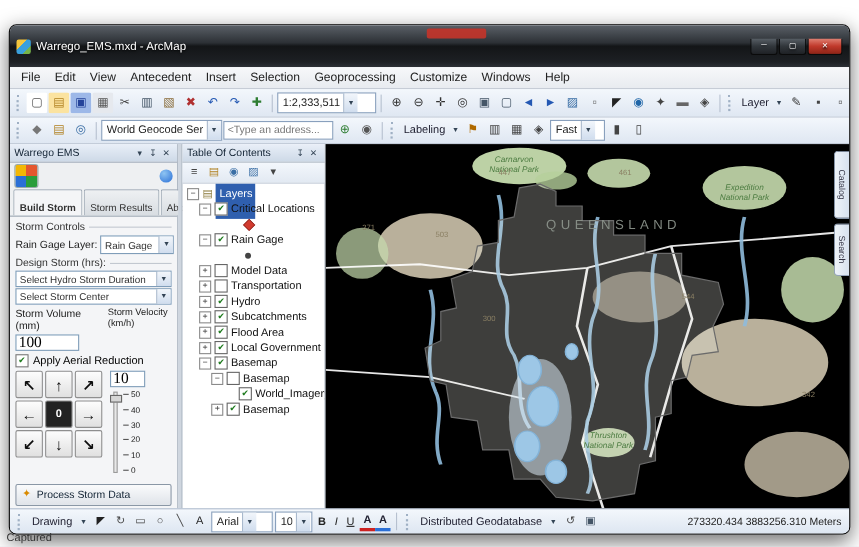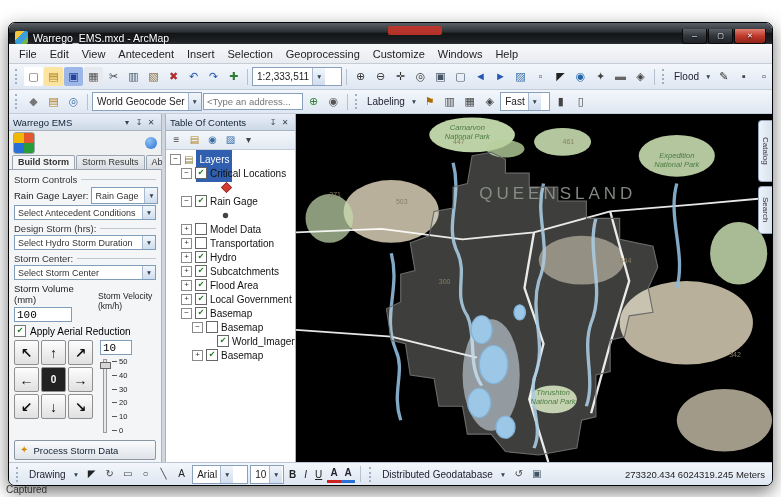--- a/index.html
+++ b/index.html
@@ -4,21 +4,21 @@
 <style>
   html,body{margin:0;padding:0}
   body{width:781px;height:497px;position:relative;background:#ffffff;overflow:hidden;
        font-family:"Liberation Sans","DejaVu Sans",sans-serif;-webkit-font-smoothing:antialiased}
 
   
   .window{position:absolute;left:8px;top:22px;width:763px;height:462px;
           border:1px solid #050505;border-radius:7px;overflow:hidden;
           box-shadow:0 6px 18px rgba(0,0,0,.55),0 0 0 1px rgba(255,255,255,.25) inset;
           display:flex;flex-direction:column;background:#dfe4ec}
-  .titlebar{height:21px;flex:none;display:flex;align-items:flex-end;gap:5px;padding:0 6px;
+  .titlebar{height:38px;flex:none;display:flex;align-items:center;gap:5px;padding:0 6px;
             background:linear-gradient(#5a6067,#2c3035 42%,#131517 50%,#1d2024 88%,#2c3036);
             color:#fff;font-size:10.5px;text-shadow:0 1px 2px #000}
   .app-icon{width:13px;height:13px;border-radius:2px;flex:none;
             background:linear-gradient(135deg,#f4c63d 0 38%,#3aa0dc 38% 70%,#76b34a 70%)}
   .win-buttons{margin-left:auto;display:flex}
   .win-btn{width:23px;height:14px;border:1px solid #0a0a0a;border-top:none;display:flex;align-items:center;justify-content:center;
            font-size:7px;color:#fff;background:linear-gradient(#585f66,#31363b 50%,#1f2226);border-radius:0 0 3px 3px;margin-left:1px}
   .win-btn.close{width:30px;background:linear-gradient(#e08173,#c0392b 50%,#8e2417)}
 
   .menubar{height:19px;flex:none;display:flex;align-items:center;gap:1px;padding:0 4px;
@@ -50,35 +50,35 @@
   .left-panel{width:152px;flex:none;background:#eef0f2;border-right:1px solid #aab4c0;display:flex;flex-direction:column;min-height:0}
   .dock-header{height:16px;flex:none;display:flex;align-items:center;gap:2px;padding:0 4px;
                background:linear-gradient(#e9eff8,#cdd9e7);border-bottom:1px solid #aab4c0;font-size:9.5px;color:#123}
   .dock-header .htitle{flex:1;white-space:nowrap;overflow:hidden}
   .hbtn{width:12px;height:12px;flex:none;display:flex;align-items:center;justify-content:center;font-size:8px;color:#345}
   .logo-row{height:22px;flex:none;display:flex;align-items:center;gap:4px;padding:1px 4px}
   .ems-logo{width:20px;height:20px;border-radius:3px;border:1px solid #9aa;flex:none;
             background:conic-gradient(#e4572e 0 25%,#2a9d3b 25% 50%,#2a6fd6 50% 75%,#f2b705 75%)}
   .help-dot{width:12px;height:12px;border-radius:50%;background:radial-gradient(circle at 35% 30%,#8ec4f2,#2a6fd6);margin-left:auto;flex:none}
   .tabs{flex:none;display:flex;padding:0 3px}
-  .tab{font-size:9px;padding:1px 5px 2px;background:linear-gradient(#eef0f2,#d8dde2);border:1px solid #9aa5b1;border-bottom:none;
+  .tab{font-size:9px;padding:11px 5px 2px;background:linear-gradient(#eef0f2,#d8dde2);border:1px solid #9aa5b1;border-bottom:none;
        border-radius:2px 2px 0 0;color:#333;margin-right:1px;white-space:nowrap}
   .tab.active{background:#f4f5f7;font-weight:bold}
   .tab-body{flex:1;min-height:0;border-top:1px solid #9aa5b1;background:#f4f5f7;padding:2px 5px;display:flex;flex-direction:column;font-size:10px}
   .sec{flex:none;display:flex;align-items:center;gap:4px;color:#333;margin:2px 0 1px;font-size:9.5px;white-space:nowrap}
   .sec .rule{flex:1;height:1px;background:#c2c8d0}
   .fld-label{flex:none;font-size:9.5px;color:#222;margin:1px 0}
   .row-split{flex:none;display:flex;align-items:center;justify-content:space-between;gap:3px;margin:1px 0}
   .combo{display:flex;align-items:center;height:15px;background:#fff;border:1px solid #7f9db9;font-size:9px;color:#333;padding-left:3px}
   .combo .val{flex:1;white-space:nowrap;overflow:hidden}
   .combo.small{width:62px;flex:none}
   .combo.wide{width:100%;flex:none;box-sizing:border-box;margin-bottom:1px}
-  .vol-row{flex:none;display:flex;gap:6px;align-items:center;margin:1px 0}
+  .vol-row{flex:none;display:flex;gap:6px;align-items:flex-start;margin:1px 0}
   .vcol{display:flex;flex-direction:column;gap:1px}
-  .num-input{width:52px;height:13px;border:1px solid #7f9db9;font-size:11px;padding:0 2px;font-family:Liberation Mono, monospace}
+  .num-input{width:52px;height:13px;border:1px solid #7f9db9;font-size:14px;padding:0 2px;font-family:Liberation Serif, serif}
   .num-input.tiny{width:26px}
   .vel-label{width:58px;font-size:8.5px;line-height:1.15;color:#222}
   .chk-row{flex:none;display:flex;align-items:center;gap:4px;margin:2px 0}
   .chk-box{width:10px;height:10px;background:#fff;border:1px solid #777;font-size:8px;line-height:10px;text-align:center;color:#1c7a1c;flex:none}
   .dir-area{flex:none;display:flex;gap:7px;margin-top:1px}
   .dir-grid{display:grid;grid-template-columns:repeat(3,25px);grid-auto-rows:25px;gap:2px}
   .dir-btn{background:linear-gradient(#fdfdfd,#e0e0e0);border:1px solid #8f8f8f;border-radius:2px;
            font-size:14px;font-weight:bold;color:#0e0e0e;display:flex;align-items:center;justify-content:center;line-height:1}
   .dir-btn.center{background:#222;color:#fff;font-size:10px}
   .slider-col{display:flex;flex-direction:column;gap:2px;align-items:flex-start}
@@ -110,21 +110,21 @@
   .symbol-row .expander,.symbol-row .checkbox{visibility:hidden}
   .sym-critical .symbol{display:block;background:#d23b2f;border:1px solid #7a1f1a;transform:rotate(45deg) scale(.72)}
   .sym-gage .symbol{display:block;background:#444;border-radius:50%;transform:scale(.6)}
   .row-label{overflow:hidden}
 
   
   .map{flex:1;position:relative;background:#000000;overflow:hidden;min-width:0}
   .map svg{position:absolute;inset:0;width:100%;height:100%}
   .map-label{position:absolute;transform:translate(-50%,0);white-space:pre-line;text-align:center;pointer-events:none}
   .map-label.park{font-size:7.5px;color:#4e7d43;font-style:italic;line-height:1.15}
-  .map-label.state{font-size:17px;color:#8e968e;letter-spacing:4px;opacity:.9}
+  .map-label.state{font-size:12px;color:#8e968e;letter-spacing:4px;opacity:.9}
   .elev{position:absolute;font-size:7px;color:#8a7f63;pointer-events:none}
   .dock-tab{position:absolute;right:0;width:14px;height:56px;box-sizing:border-box;
             background:linear-gradient(90deg,#eef3f9,#d7e1ee);border:1px solid #94a3b8;border-right:none;
             border-radius:4px 0 0 4px;writing-mode:vertical-rl;font-size:8px;color:#334;
             display:flex;align-items:center;justify-content:center;padding:3px 0}
 
   
   .bottombar{height:22px;flex:none;display:flex;align-items:center;gap:2px;padding:0 4px;
              background:linear-gradient(#f3f7fc,#dde6f1);border-top:1px solid #b9c4d4;font-size:10px;color:#223}
   .bottombar .tb-icon{width:15px;height:15px;font-size:10px}
@@ -201,21 +201,21 @@
         <span class="tb-icon" style="color: rgb(58, 110, 165);">▨</span>
         <span class="tb-icon" style="color: rgb(102, 102, 102);">▫</span>
         <span class="tb-icon" style="color: rgb(34, 34, 34);">◤</span>
         <span class="tb-icon" style="color: rgb(32, 102, 168);">◉</span>
         <span class="tb-icon" style="color: rgb(68, 68, 68);">✦</span>
         <span class="tb-icon" style="color: rgb(102, 102, 102);">▬</span>
         <span class="tb-icon" style="color: rgb(68, 68, 68);">◈</span>
     </span>
     <span class="tb-sep"></span>
     <span class="grip"></span>
-    <span class="tb-label">Flood</span>
+    <span class="tb-label">Layer</span>
     <span class="caret-free">▼</span>
     <span style="display:flex;gap:1px">
       <span class="tb-icon" style="color: rgb(51, 51, 51);">✎</span>
         <span class="tb-icon" style="color: rgb(68, 68, 68);">▪</span>
         <span class="tb-icon" style="color: rgb(68, 68, 68);">▫</span>
     </span>
 
   </div>
 
   <div class="toolbar-row tb2">
@@ -280,36 +280,28 @@
           <span>Storm Controls</span>
           <span class="rule"></span>
         </div>
         <div class="row-split">
           <span class="fld-label">Rain Gage Layer:</span>
           <span class="combo small">
             <span class="val">Rain Gage</span>
             <span class="caret">▼</span>
           </span>
         </div>
-        <span class="combo wide">
-          <span class="val">Select Antecedent Conditions</span>
-          <span class="caret">▼</span>
-        </span>
         <div class="sec">
           <span>Design Storm (hrs):</span>
           <span class="rule"></span>
         </div>
         <span class="combo wide">
           <span class="val">Select Hydro Storm Duration</span>
           <span class="caret">▼</span>
         </span>
-        <div class="sec">
-          <span>Storm Center:</span>
-          <span class="rule"></span>
-        </div>
         <span class="combo wide">
           <span class="val">Select Storm Center</span>
           <span class="caret">▼</span>
         </span>
         <div class="vol-row">
           <div class="vcol">
             <span class="fld-label">Storm Volume (mm)</span>
             <input class="num-input" value="100" style="">
           </div>
           <div class="vcol">
@@ -582,17 +574,17 @@
         <span class="color-btn cb">A</span>
     </span>
     <span class="tb-sep"></span>
     <span class="grip"></span>
     <span class="tb-label">Distributed Geodatabase</span>
     <span class="caret-free">▼</span>
     <span style="display:flex;gap:1px">
       <span class="tb-icon" style="color: rgb(68, 68, 68);">↺</span>
         <span class="tb-icon" style="color: rgb(68, 85, 102);">▣</span>
     </span>
-    <span class="coords">273320.434  6024319.245 Meters</span>
+    <span class="coords">273320.434  3883256.310 Meters</span>
   </div>
 </div>
 
 <div class="captured">Captured</div>
 
 </body></html>

